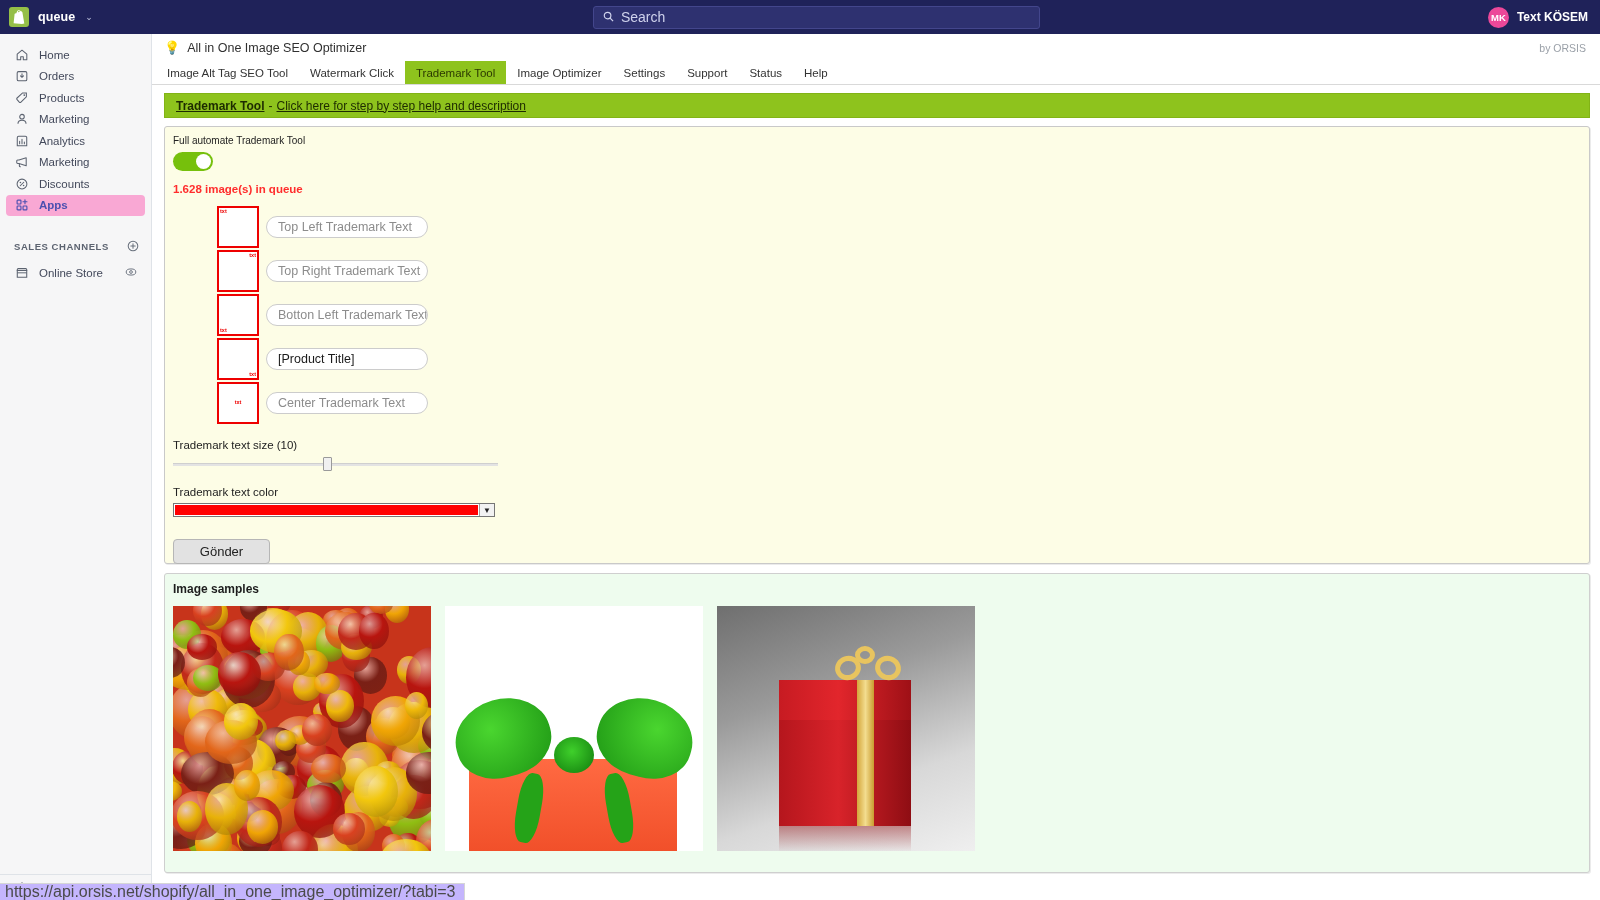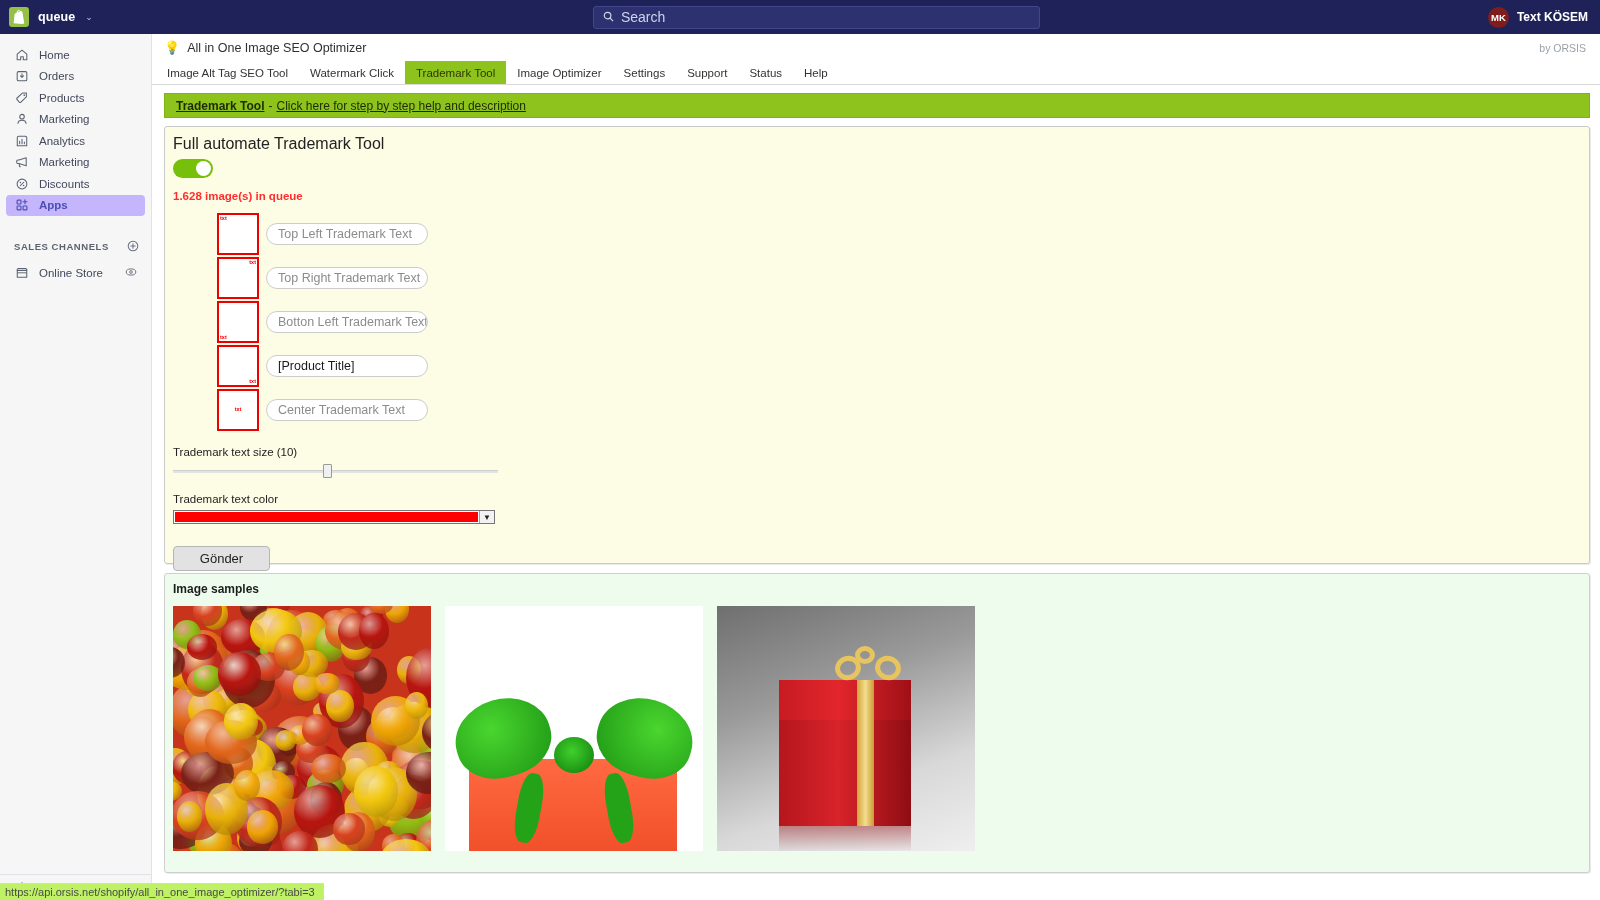--- a/index.html
+++ b/index.html
@@ -31,38 +31,38 @@
     width: 447px; height: 23px; background: #2e3170;
     border: 1px solid #43468c; border-radius: 3px;
     display: flex; align-items: center; gap: 7px; padding: 0 9px;
   }
   .searchbox .si { color: #c8cbe8; font-size: 11px; line-height: 1; }
   .search-ph { color: #cfd2ec; font-size: 14px; }
 
   .userwrap { display: flex; align-items: center; gap: 8px; padding-right: 12px; }
   .avatar {
     width: 21px; height: 21px; border-radius: 50%;
-    background: #7f1d1d; color: #ffffff; font-size: 9.5px; font-weight: 700;
+    background: #ec4899; color: #ffffff; font-size: 9.5px; font-weight: 700;
     display: flex; align-items: center; justify-content: center;
   }
   .username { color: #ffffff; font-size: 12px; font-weight: 600; }
 
   
   .sidebar {
     position: absolute; top: 34px; left: 0; width: 152px; height: 866px;
     background: #f6f6f7; border-right: 1px solid #dfe3e8;
   }
   .nav { padding-top: 10px; }
   .nav-item {
     display: flex; align-items: center; gap: 10px;
     height: 21px; margin: 0 6px 0 6px; padding-left: 8px;
     border-radius: 4px; color: #43495b; font-size: 11.5px;
   }
   .nav-item + .nav-item { margin-top: 0px; }
-  .nav-item.active { background: #c4b5fd; color: #4b50b0; font-weight: 600; align-items: center; }
+  .nav-item.active { background: #f9a8d4; color: #4b50b0; font-weight: 600; align-items: center; }
   .nav-icon { width: 15px; height: 15px; display: flex; align-items:center; justify-content:center; flex: 0 0 15px; }
   .nav-icon svg { display: block; }
   .nav-list { display: flex; flex-direction: column; gap: 0.5px; }
 
   .sec-head {
     display: flex; align-items: center; justify-content: space-between;
     padding: 0 12px 0 14px; margin-top: 22px; height: 18px;
   }
   .sec-title { font-size: 9.5px; font-weight: 700; letter-spacing: .55px; color: #5c6370; }
   .sec-plus { color: #68707c; font-size: 12px; line-height: 1; }
@@ -115,21 +115,21 @@
   .banner b { text-decoration: underline; font-weight: 700; }
   .banner a { color: #1d2b00; text-decoration: underline; }
 
   .panel {
     margin-top: 8px; background: #fdfde6;
     border: 1px solid #c9c9c9; border-radius: 3px;
     box-shadow: 1px 1px 0 rgba(0,0,0,.08);
     padding: 8px 10px 14px 8px; height: 438px; position: relative;
   }
 
-  .lbl { font-size: 16px; color: #222222; }
+  .lbl { font-size: 10px; color: #222222; }
 
   .toggle {
     margin-top: 6px; width: 40px; height: 19px; border-radius: 10px;
     background: #76c00c; position: relative; cursor: pointer;
   }
   .toggle .knob {
     position: absolute; top: 2px; right: 2px;
     width: 15px; height: 15px; border-radius: 50%; background: #ffffff;
   }
 
@@ -258,23 +258,23 @@
     border: 5px solid #e8c45f; background: transparent;
   }
   .gg-refl {
     position: absolute; left: 62px; top: 220px; width: 132px; height: 26px;
     background: linear-gradient(180deg, rgba(150,20,25,.45), rgba(150,20,25,0));
   }
 
   
   .statusbar {
     position: absolute; left: 0; bottom: 0; height: 17px;
-    background: #bef264; border-top: 1px solid #d6d6d6; border-right: 1px solid #d6d6d6;
+    background: #c4b5fd; border-top: 1px solid #d6d6d6; border-right: 1px solid #d6d6d6;
     padding: 0 8px 0 5px; display: flex; align-items: center;
-    font-size: 11px; color: #4a4a4a; z-index: 50;
+    font-size: 16px; color: #4a4a4a; z-index: 50;
     font-family: "Liberation Sans", sans-serif;
   }
 </style>
 </head>
 <body>
 
 <div class="topbar">
   <div class="brand">
     <span class="shopify-logo">
       <svg width="13" height="14" viewBox="0 0 13 14">

